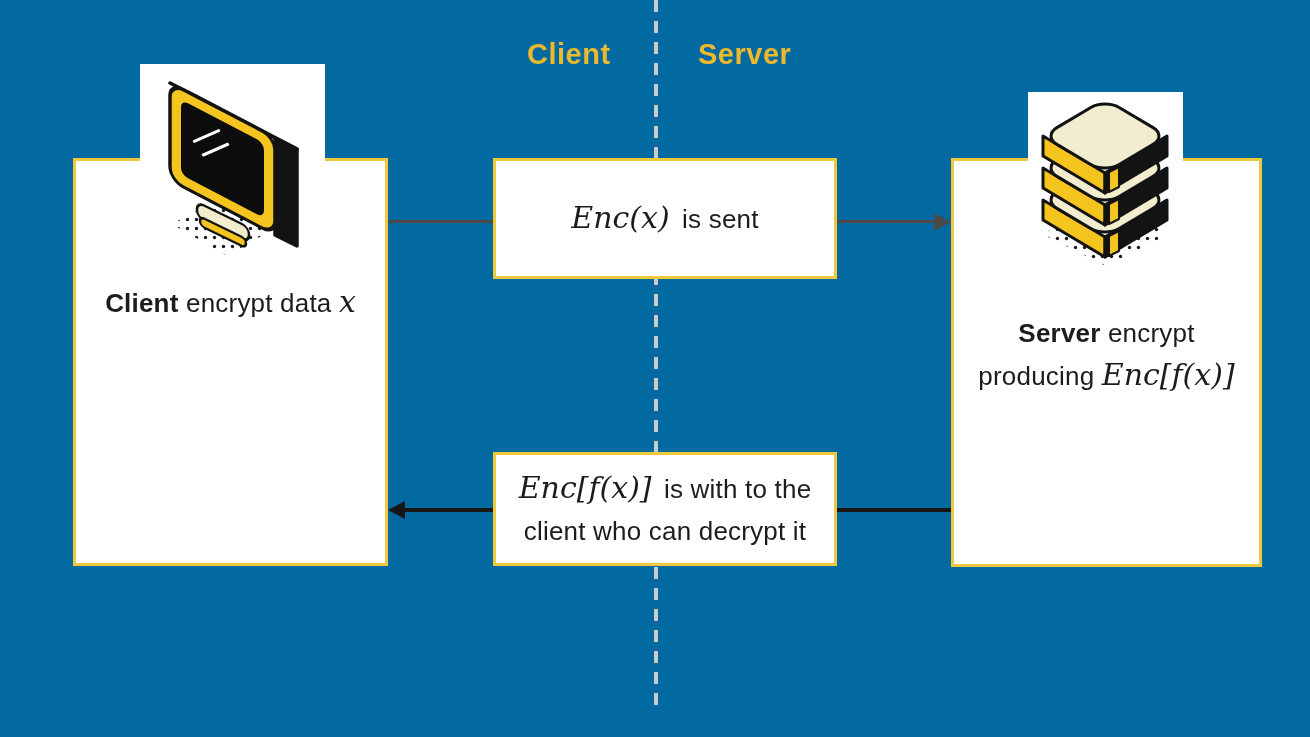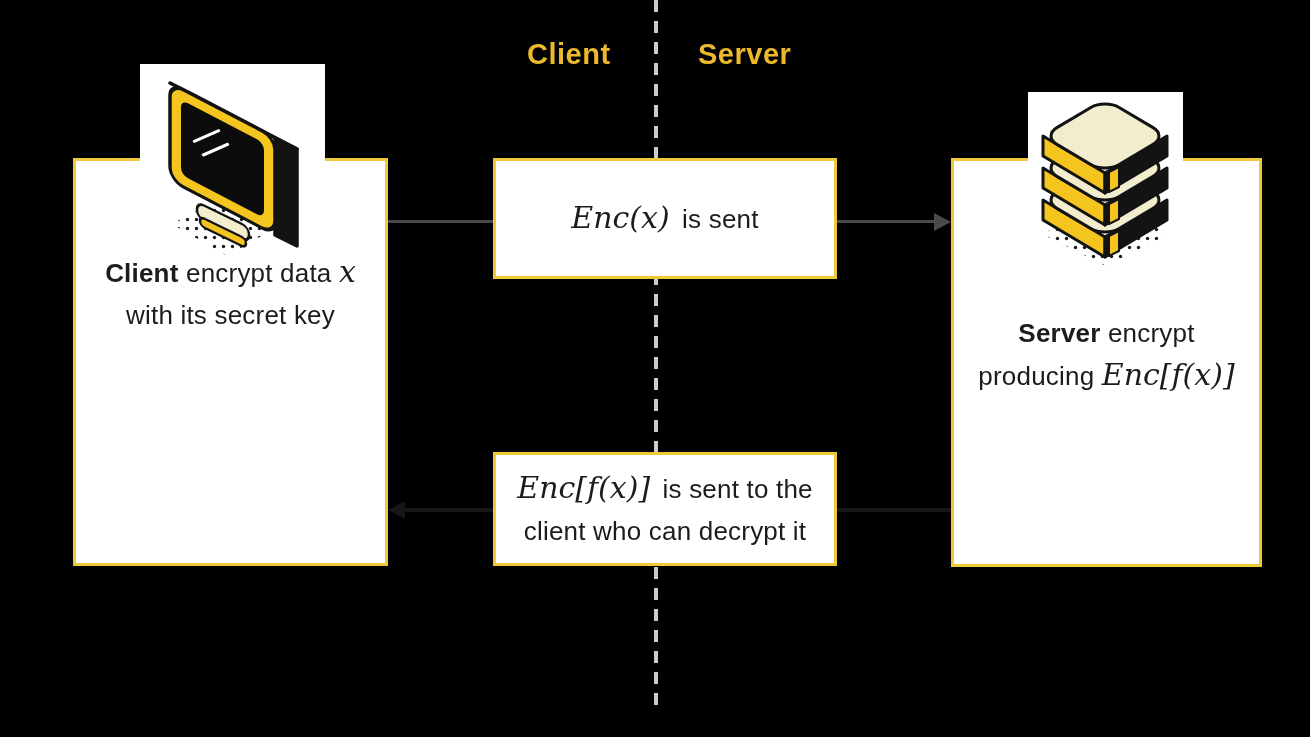--- a/index.html
+++ b/index.html
@@ -1,37 +1,37 @@
 <!DOCTYPE html>
 <html><head>
 <meta charset="utf-8">
 <style>
   * { margin:0; padding:0; box-sizing:border-box; }
   html,body { background:#ffffff; }
   body { font-family:"Liberation Sans", "DejaVu Sans", sans-serif; }
-  .canvas { position:relative; width:1310px; height:737px; background:#000000; overflow:hidden; }
+  .canvas { position:relative; width:1310px; height:737px; background:#0369a1; overflow:hidden; }
 
   
   .divider { position:absolute; left:654px; top:0; width:4px; height:712px;
     background:repeating-linear-gradient(to bottom,#CBCBCB 0 12px, transparent 12px 21px); }
 
   
   .hdr { position:absolute; top:38px; font-size:29px; font-weight:bold; color:#ECB92C; letter-spacing:.5px; }
   .hdr-client { left:527px; }
   .hdr-server { left:698px; }
 
   
   .ybox { position:absolute; border:3px solid #EFC83C; background:#ffffff;align-items:center; }
   .client-box { left:73px;  top:158px; width:315px; height:408px; }
   .server-box { left:951px; top:158px; width:311px; height:409px; }
   .msg-top    { left:493px; top:158px; width:344px; height:121px; display:flex; flex-direction:column; justify-content:center; }
   .msg-bottom { left:493px; top:452px; width:344px; height:114px; display:flex; flex-direction:column; justify-content:center; }
 
   .box-text { text-align:center; font-size:26px; color:#1C1C1C; line-height:42px; letter-spacing:.2px; }
-  .client-box .box-text { margin-top:90px; }
+  .client-box .box-text { margin-top:120px; }
   .server-box .box-text { margin-top:152px; line-height:41px; }
   .line { display:block; }
   b { font-weight:bold; }
   .math { font-family:"DejaVu Serif", "Liberation Serif", serif; font-style:italic; font-size:30px; letter-spacing:0; }
   .msg-top .math, .msg-bottom .math { margin-right:5px; }
 
   
   .seg { position:absolute; }
   .seg-gray { height:3px; background:#4A4A4A; }
   .seg-black { height:4px; background:#161616; }
@@ -49,40 +49,39 @@
 <div class="canvas">
 
   <div class="divider"></div>
 
   <div class="hdr hdr-client">Client</div>
   <div class="hdr hdr-server">Server</div>
 
   <div class="ybox client-box">
     <div class="box-text">
       <span class="line"><b>Client</b><span> encrypt data </span><span class="math">x</span></span>
-      <span class="line">with its secret key</span>
     </div>
   </div>
 
   <div class="ybox server-box">
     <div class="box-text">
       <span class="line"><b>Server</b><span> encrypt</span></span>
       <span class="line"><span>producing </span><span class="math">Enc[f(x)]</span></span>
     </div>
   </div>
 
   <div class="ybox msg-top">
     <div class="box-text">
       <span class="line"><span class="math">Enc(x)</span><span> is sent</span></span>
     </div>
   </div>
 
   <div class="ybox msg-bottom">
     <div class="box-text">
-      <span class="line"><span class="math">Enc[f(x)]</span><span> is sent to the</span></span>
+      <span class="line"><span class="math">Enc[f(x)]</span><span> is with to the</span></span>
       <span class="line">client who can decrypt it</span>
     </div>
   </div>
 
   <svg class="icon monitor-icon" width="185" height="198" viewBox="0 0 185 198">
     <defs>
       <pattern id="dotsA" width="9" height="9" patternUnits="userSpaceOnUse">
         <circle cx="2.5" cy="2.5" r="1.7" fill="#1a1a1a"></circle>
       </pattern>
     </defs>

